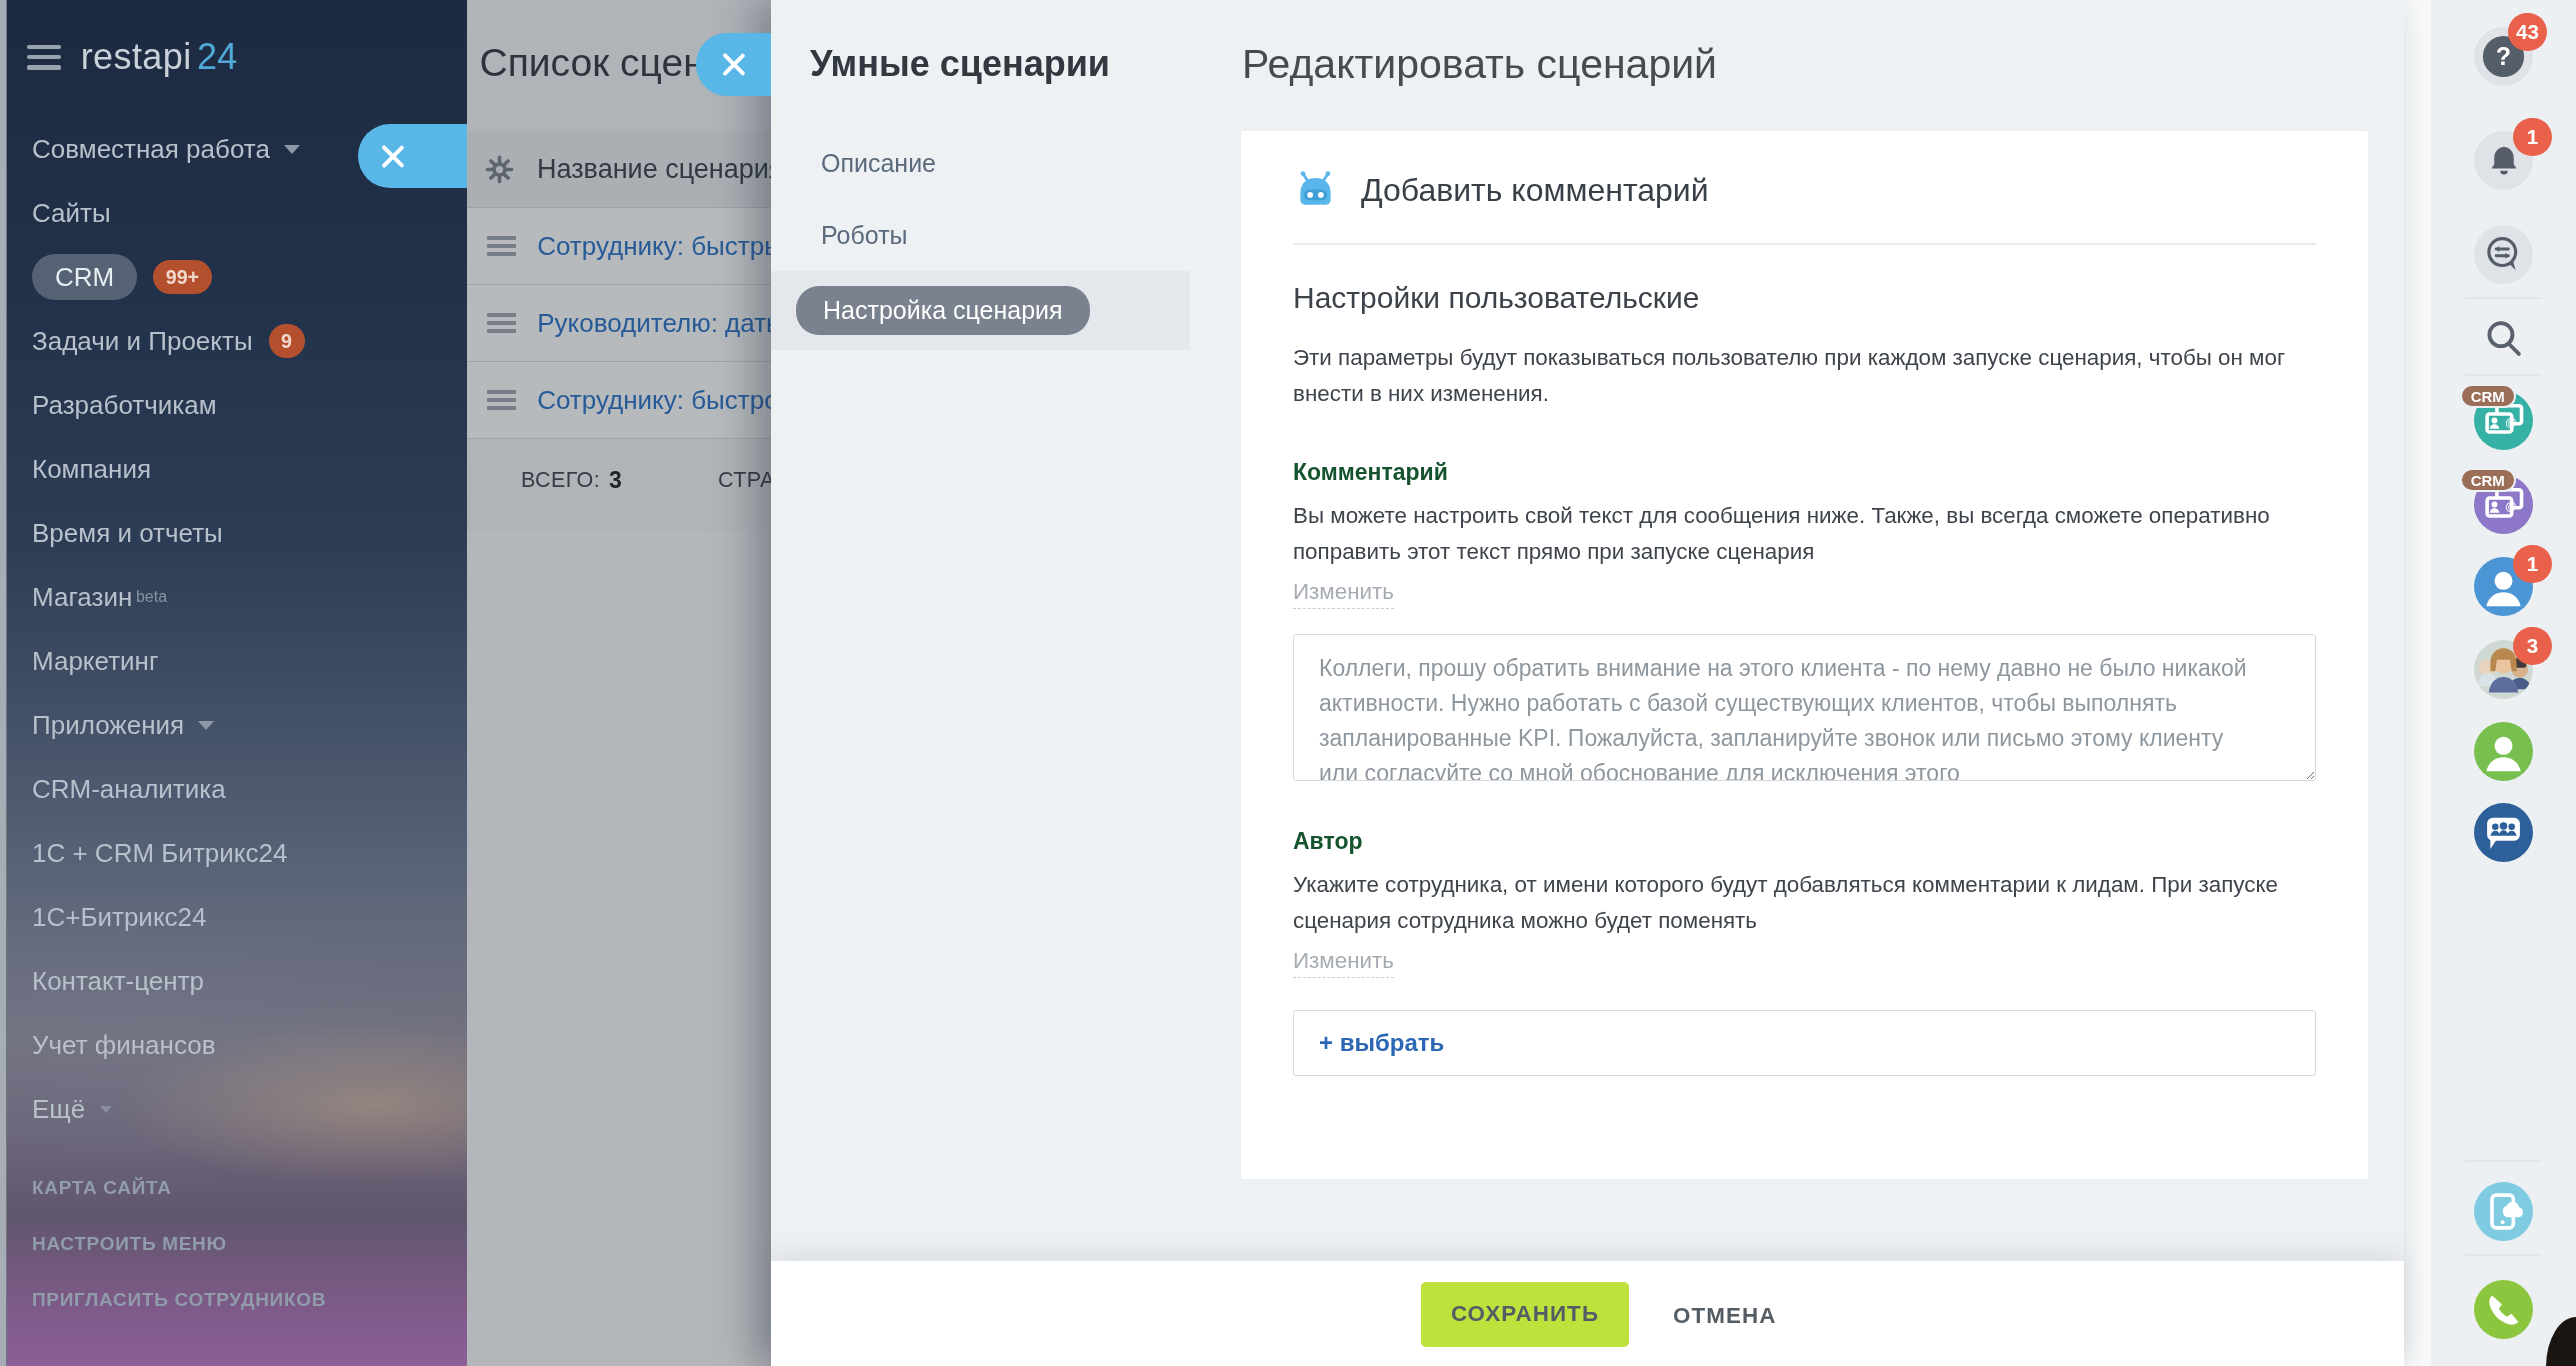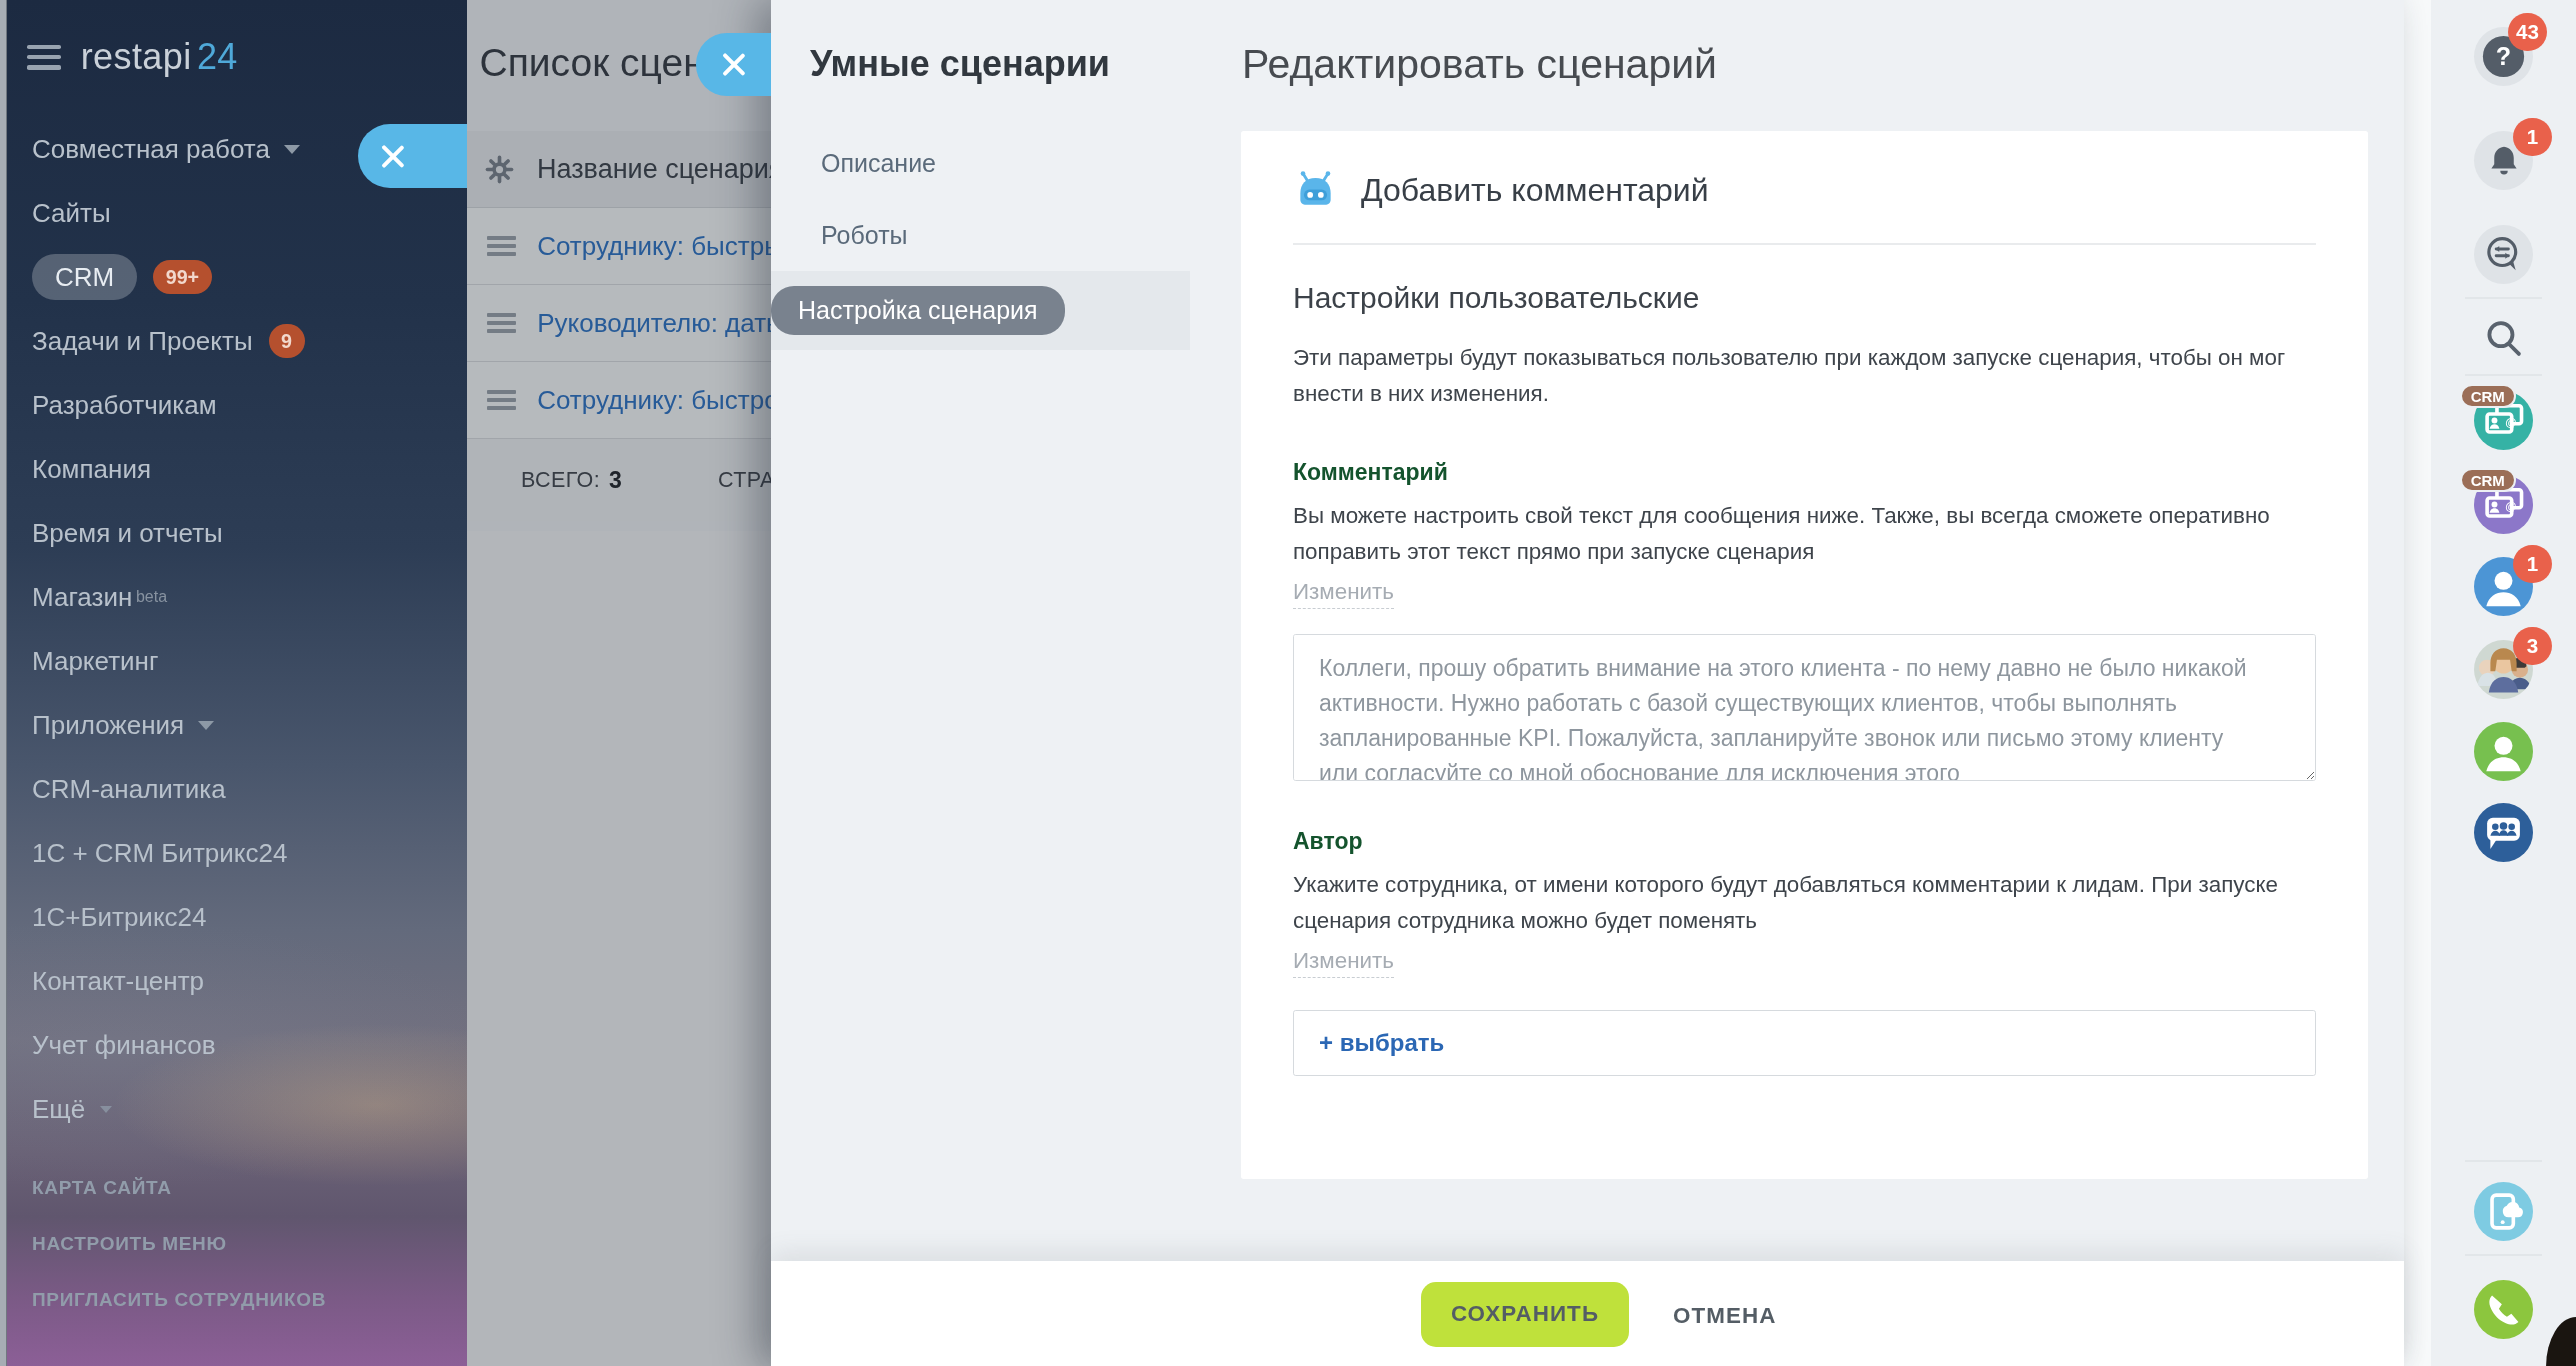--- a/index.html
+++ b/index.html
@@ -55,21 +55,21 @@
 
   
   .modal{position:absolute;left:771px;top:0;width:1633px;height:1367px;background:#eef1f4;z-index:10;
          box-shadow:-16px 0 38px rgba(25,35,50,.35);}
   .close-pill{position:absolute;left:-75px;top:33px;width:75px;height:63px;background:#58b7e7;
          border-radius:31px 0 0 31px;z-index:11;}
   .close-pill .xmark{left:23px;top:17px;}
   .mnav-title{position:absolute;left:39px;top:43px;font-size:36px;font-weight:600;color:#31383f;white-space:nowrap;}
   .mnav{position:absolute;left:0;top:127px;width:419px;}
   .nav-item{height:72px;display:flex;align-items:center;padding-left:50px;font-size:25px;color:#5a6a7a;}
-  .nav-sel-row{height:79px;background:#e4e8ec;display:flex;align-items:center;}
+  .nav-sel-row{height:79px;background:#e4e8ec;display:flex;align-items:center;padding-left:25px;}
   .nav-pill{background:#79828e;color:#fff;font-size:25px;border-radius:23px;padding:9.8px 27px;white-space:nowrap;}
   .page-h{position:absolute;left:471px;top:41px;font-size:41px;font-weight:300;color:#474b50;white-space:nowrap;}
   .card{position:absolute;left:470px;top:131px;width:1127px;height:1048px;background:#fff;border-radius:2.7px;
         box-sizing:border-box;padding:0 52px;}
   .card-head{padding-top:39px;display:flex;align-items:center;gap:23px;}
   .card-title{font-size:32px;font-weight:300;color:#383f47;white-space:nowrap;}
   .divider{margin-top:32px;height:1.8px;background:#e9ebed;}
   .sec-h{margin-top:36px;font-size:30px;font-weight:300;color:#3c4249;}
   .sec-p{margin-top:25px;font-size:22.4px;line-height:36px;color:#3e444b;max-width:1042px;}
   .lbl{margin-top:47px;font-size:23px;font-weight:700;color:#14532d;}
@@ -81,21 +81,21 @@
         font-size:23px;line-height:35px;color:#8e969e;overflow-y:auto;background:#fff;}
   .cmt-area::-webkit-scrollbar{width:14.3px;}
   .cmt-area::-webkit-scrollbar-track{background:#fff;}
   .cmt-area::-webkit-scrollbar-thumb{background:#c3c8cc;border-radius:7.2px;border:2.7px solid #fff;}
   .choose{margin-top:32px;height:64px;border:1.8px solid #d6dade;border-radius:2.7px;background:#fff;
         display:flex;align-items:center;padding-left:25px;}
   .choose span{font-size:24px;font-weight:700;color:#2b67b4;cursor:pointer;}
   .mfooter{position:absolute;left:0;bottom:0;width:1633px;height:106px;background:#fff;
         box-shadow:0 -9px 23px rgba(80,90,100,.12);}
   .save-btn{position:absolute;left:650px;top:20.6px;width:208px;height:65px;background:#bfe13b;border:none;
-        border-radius:15px;font-family:"Liberation Sans",sans-serif;font-size:22.4px;font-weight:700;color:#545d65;
+        border-radius:5px;font-family:"Liberation Sans",sans-serif;font-size:22.4px;font-weight:700;color:#545d65;
         letter-spacing:1.1px;cursor:pointer;}
   .cancel-btn{position:absolute;left:896px;top:20.6px;height:65px;line-height:65px;font-size:22.4px;font-weight:700;
         color:#545d65;letter-spacing:1.1px;cursor:pointer;background:none;border:none;font-family:"Liberation Sans",sans-serif;}
 
   
   .scrollstrip{position:absolute;left:2404px;top:0;width:27px;height:1367px;background:#f8fafb;z-index:9;}
   .rail{position:absolute;left:2431px;top:0;width:145px;height:1367px;background:#edf0f3;z-index:12;}
   .ric{position:absolute;left:43px;width:59px;height:59px;border-radius:50%;display:flex;align-items:center;
        justify-content:center;cursor:pointer;}
   .ric.gray{background:#dfe3e7;}

